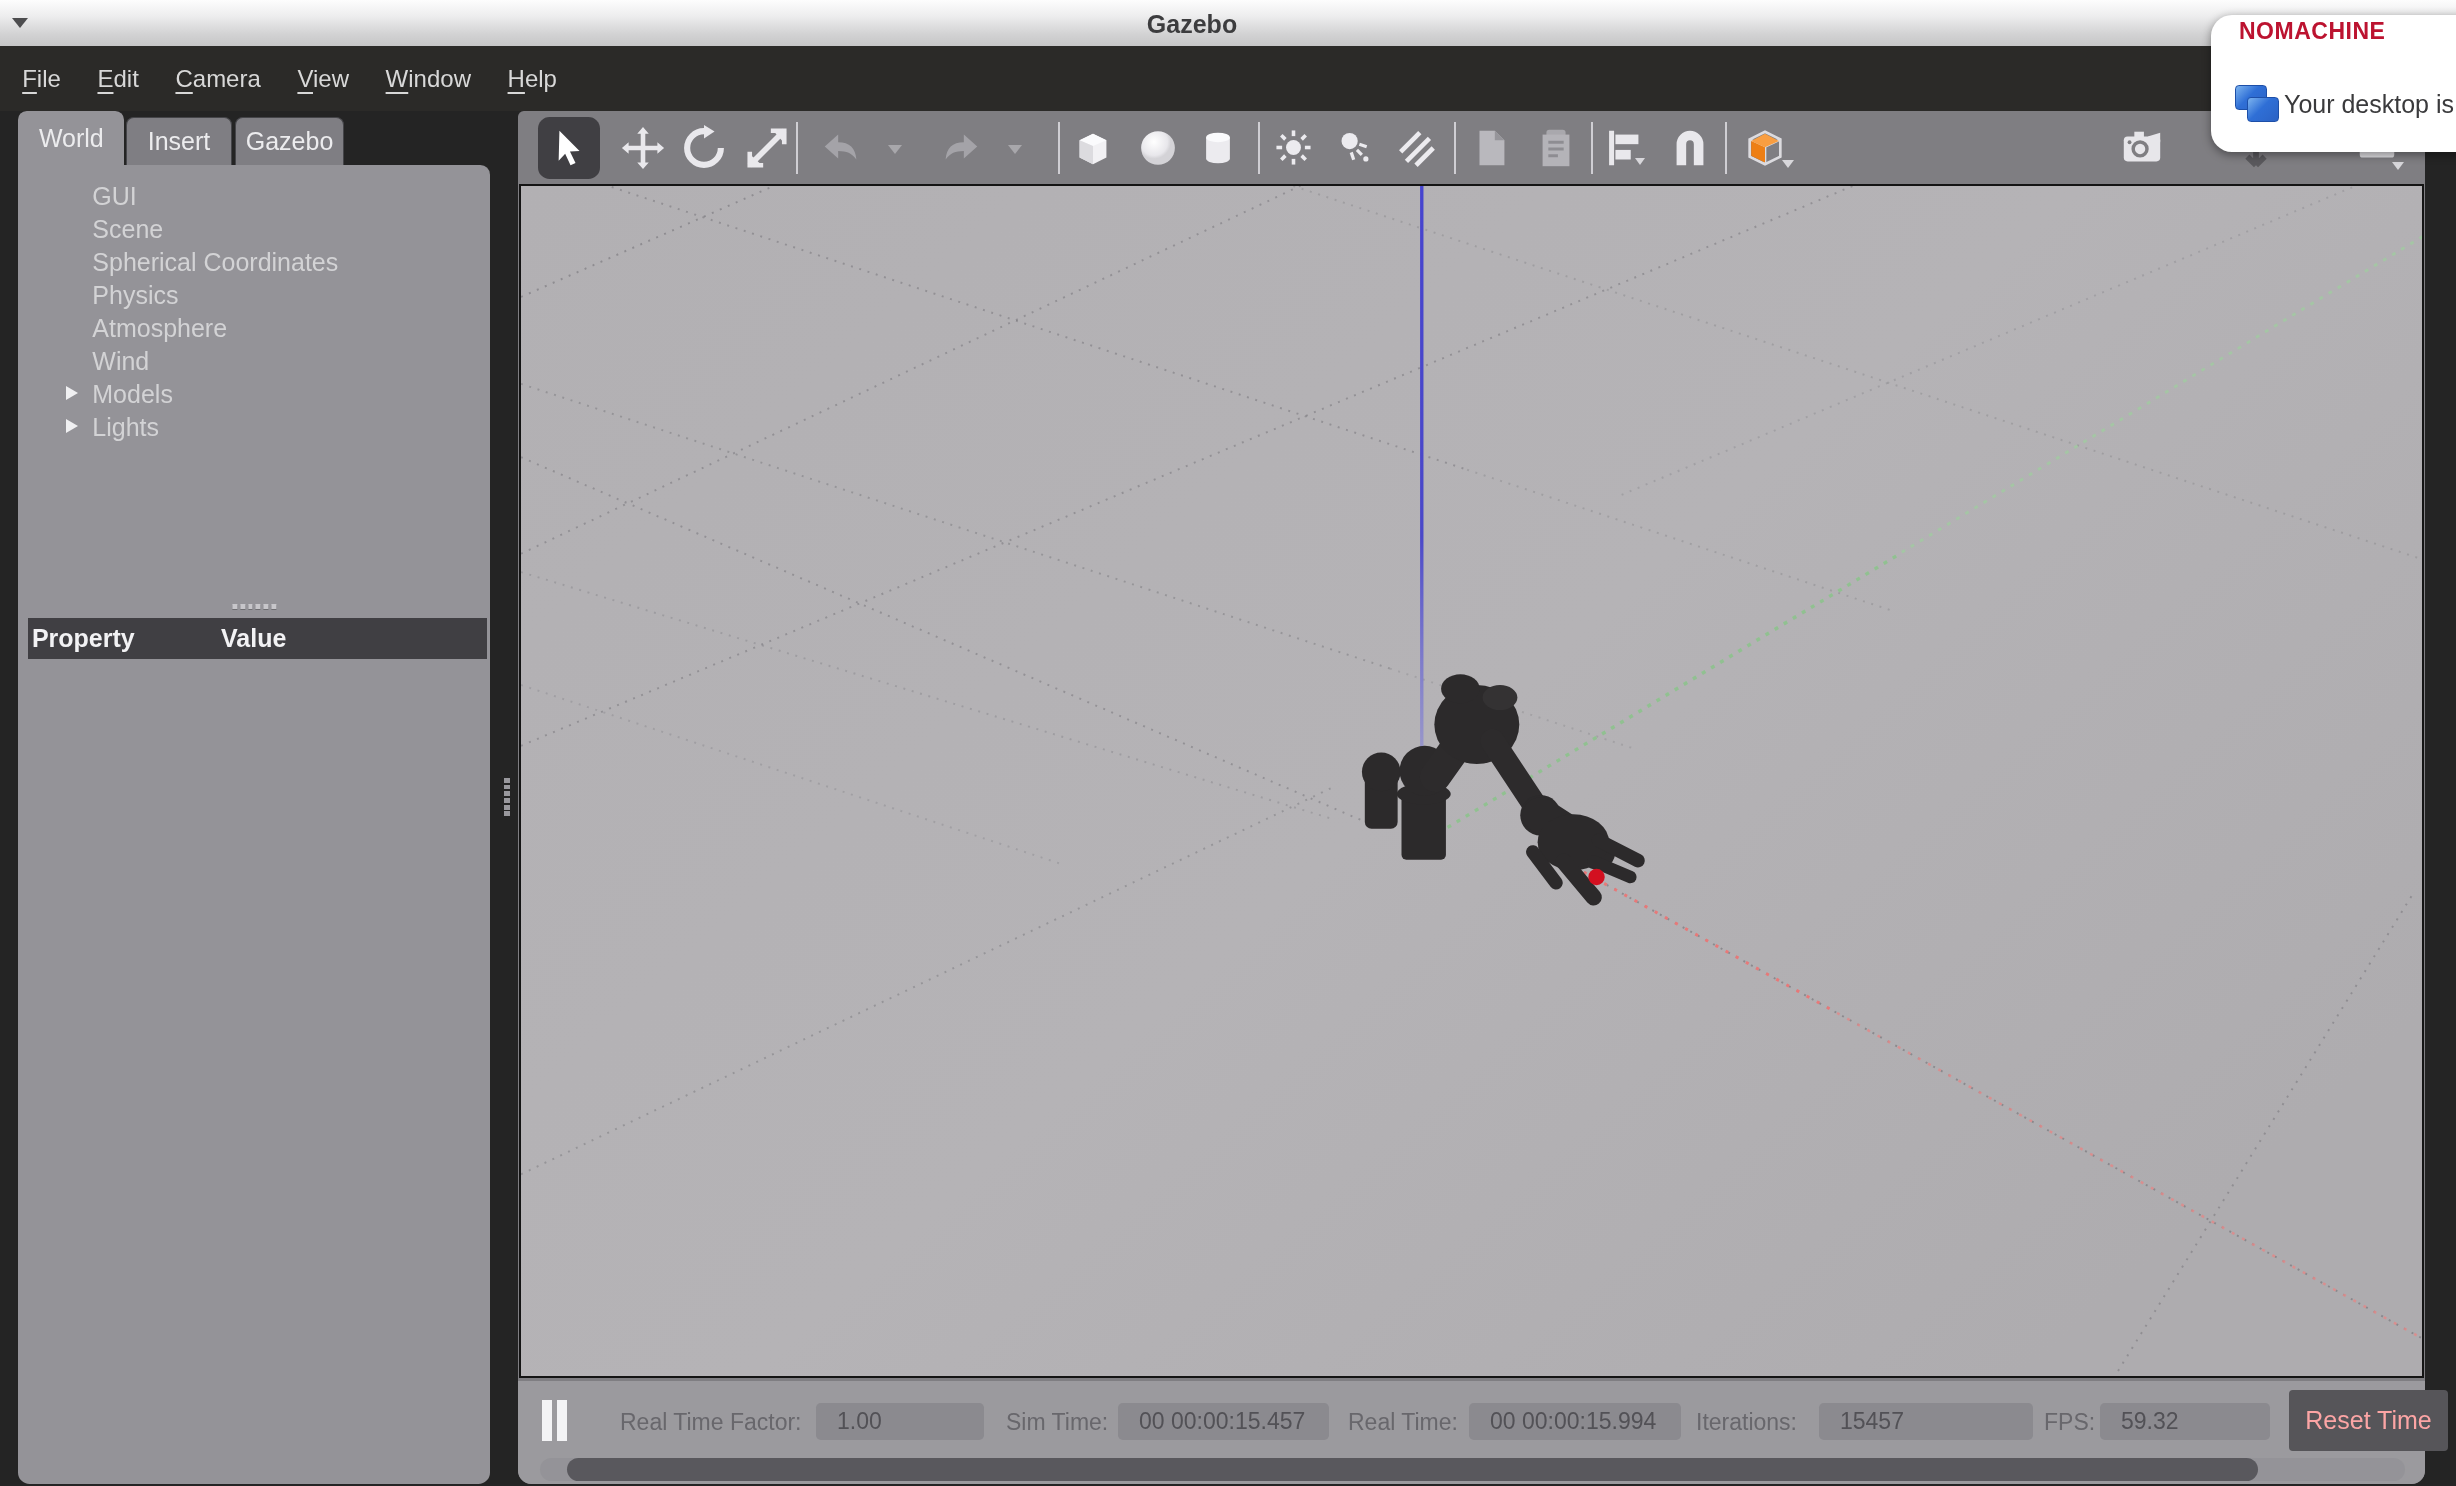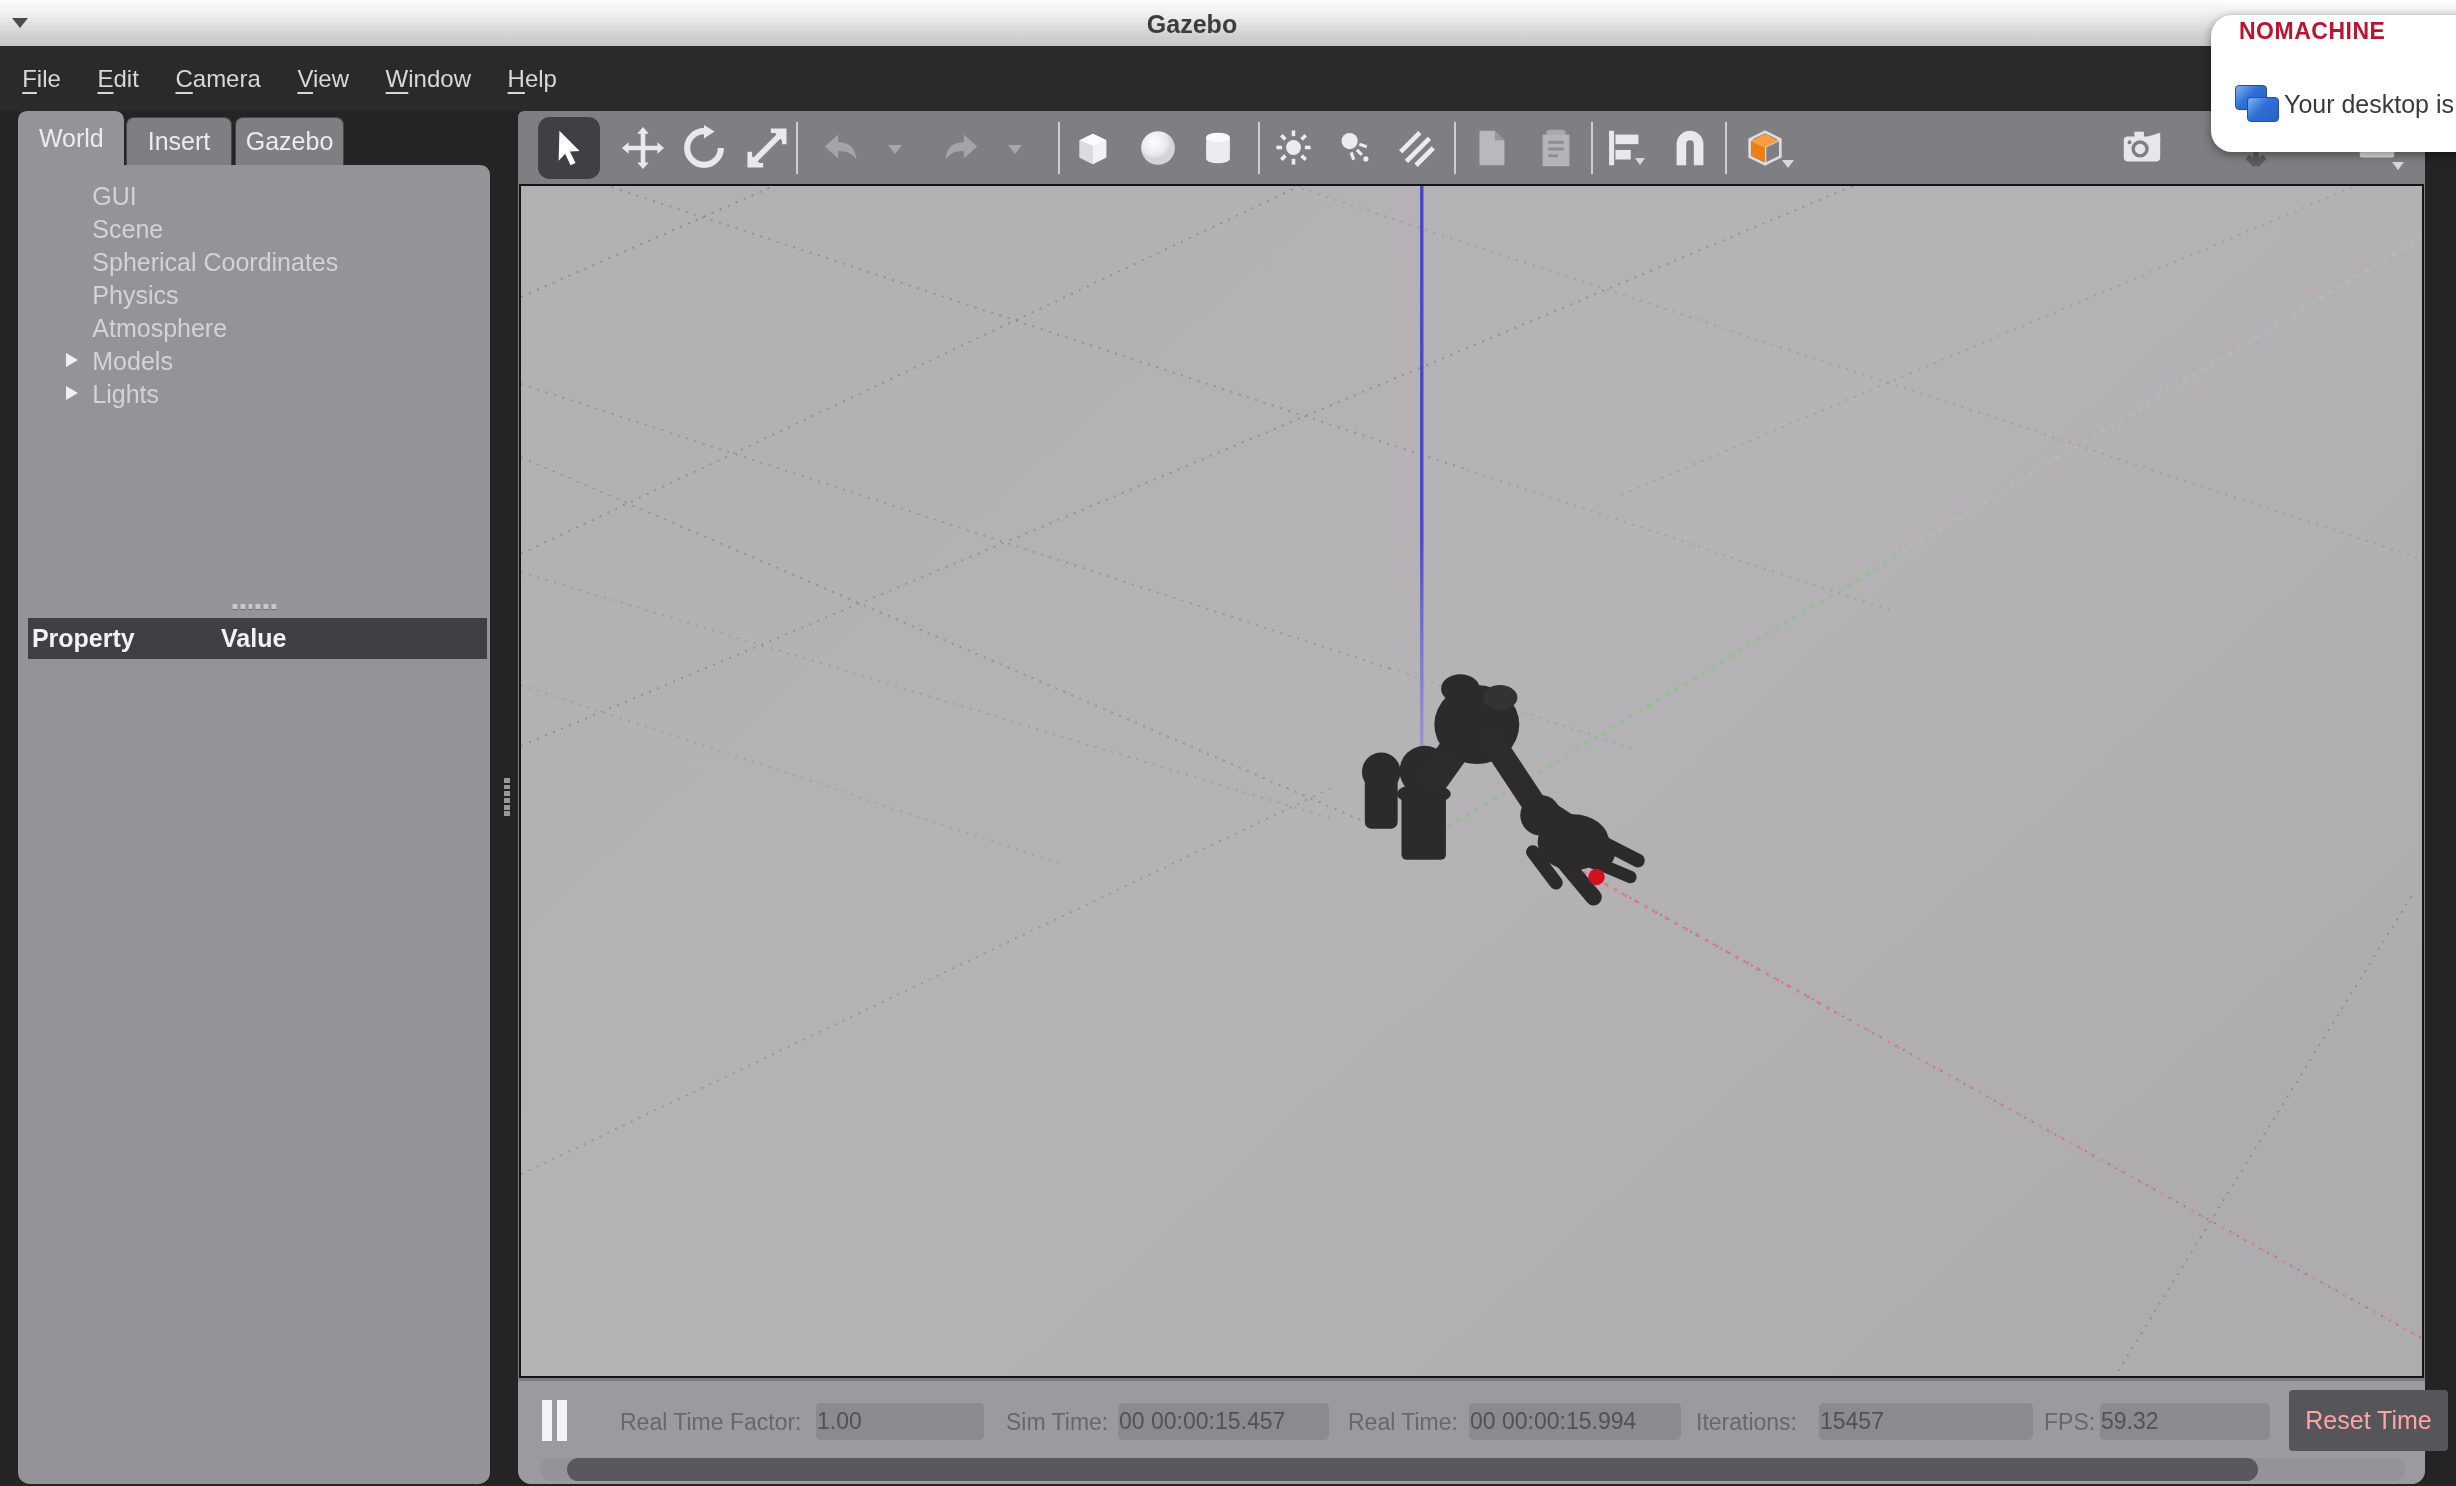--- a/index.html
+++ b/index.html
@@ -76,21 +76,21 @@
   #scene { position:absolute; left:1px; top:73px; width:1905px; height:1194px;
     background:#141414; padding:1.9px 1.9px 1.9px 1.9px; }
   #scene svg { display:block; width:1901px; height:1190px; }
 
   
   #statusbar { position:absolute; left:0px; top:1270px; width:100%; height:103px;
     background:#9b9a9e; border-radius:0 0 13.5px 13.5px; }
   .sb-label { position:absolute; top:22px; height:39px; line-height:39px;
     font-size:23px; color:#68676c; }
   .sb-field { position:absolute; top:22px; height:37px; border-radius:4.8px;
-    background:#8b8a8f; color:#525156; font-size:23px; line-height:37px; padding-left:1px; }
+    background:#8b8a8f; color:#525156; font-size:23px; line-height:37px; padding-left:21px; }
   #pause-btn { position:absolute; left:24px; top:19.3px; width:27px; height:41px; }
   #pause-btn i { position:absolute; top:0; width:9.7px; height:41px; background:#f3f3f5; }
   #reset-time-btn { position:absolute; left:1771px; top:8.7px; width:159px; height:61px;
     background:#565559; color:#fca5a5; font-size:25px; text-align:center; line-height:61px;
     border-radius:3.9px; }
   #hscroll-track { position:absolute; left:22px; top:77px; width:1865px; height:23px;
     border-radius:11.6px; background:rgba(140,139,144,.45); }
   #hscroll-thumb { position:absolute; left:27px; top:0px; width:1691px; height:23px;
     border-radius:11.6px; background:#59585d; }
 
@@ -130,20 +130,21 @@
 <div id="tab-insert" class="tab">Insert</div>
 <div id="tab-layers" class="tab">Gazebo</div>
 
 <div id="left-panel" class="abs">
   <div id="world-tree">
     <div class="tree-item"><span>GUI</span></div>
     <div class="tree-item"><span>Scene</span></div>
     <div class="tree-item"><span>Spherical Coordinates</span></div>
     <div class="tree-item"><span>Physics</span></div>
     <div class="tree-item"><span>Atmosphere</span></div>
+    <div class="tree-item"><span>Wind</span></div>
     <div class="tree-item"><span class="tree-arrow"></span><span>Models</span></div>
     <div class="tree-item"><span class="tree-arrow"></span><span>Lights</span></div>
   </div>
 
   <div id="panel-splitter-dots">
     <i></i>
       <i></i>
       <i></i>
       <i></i>
       <i></i>

